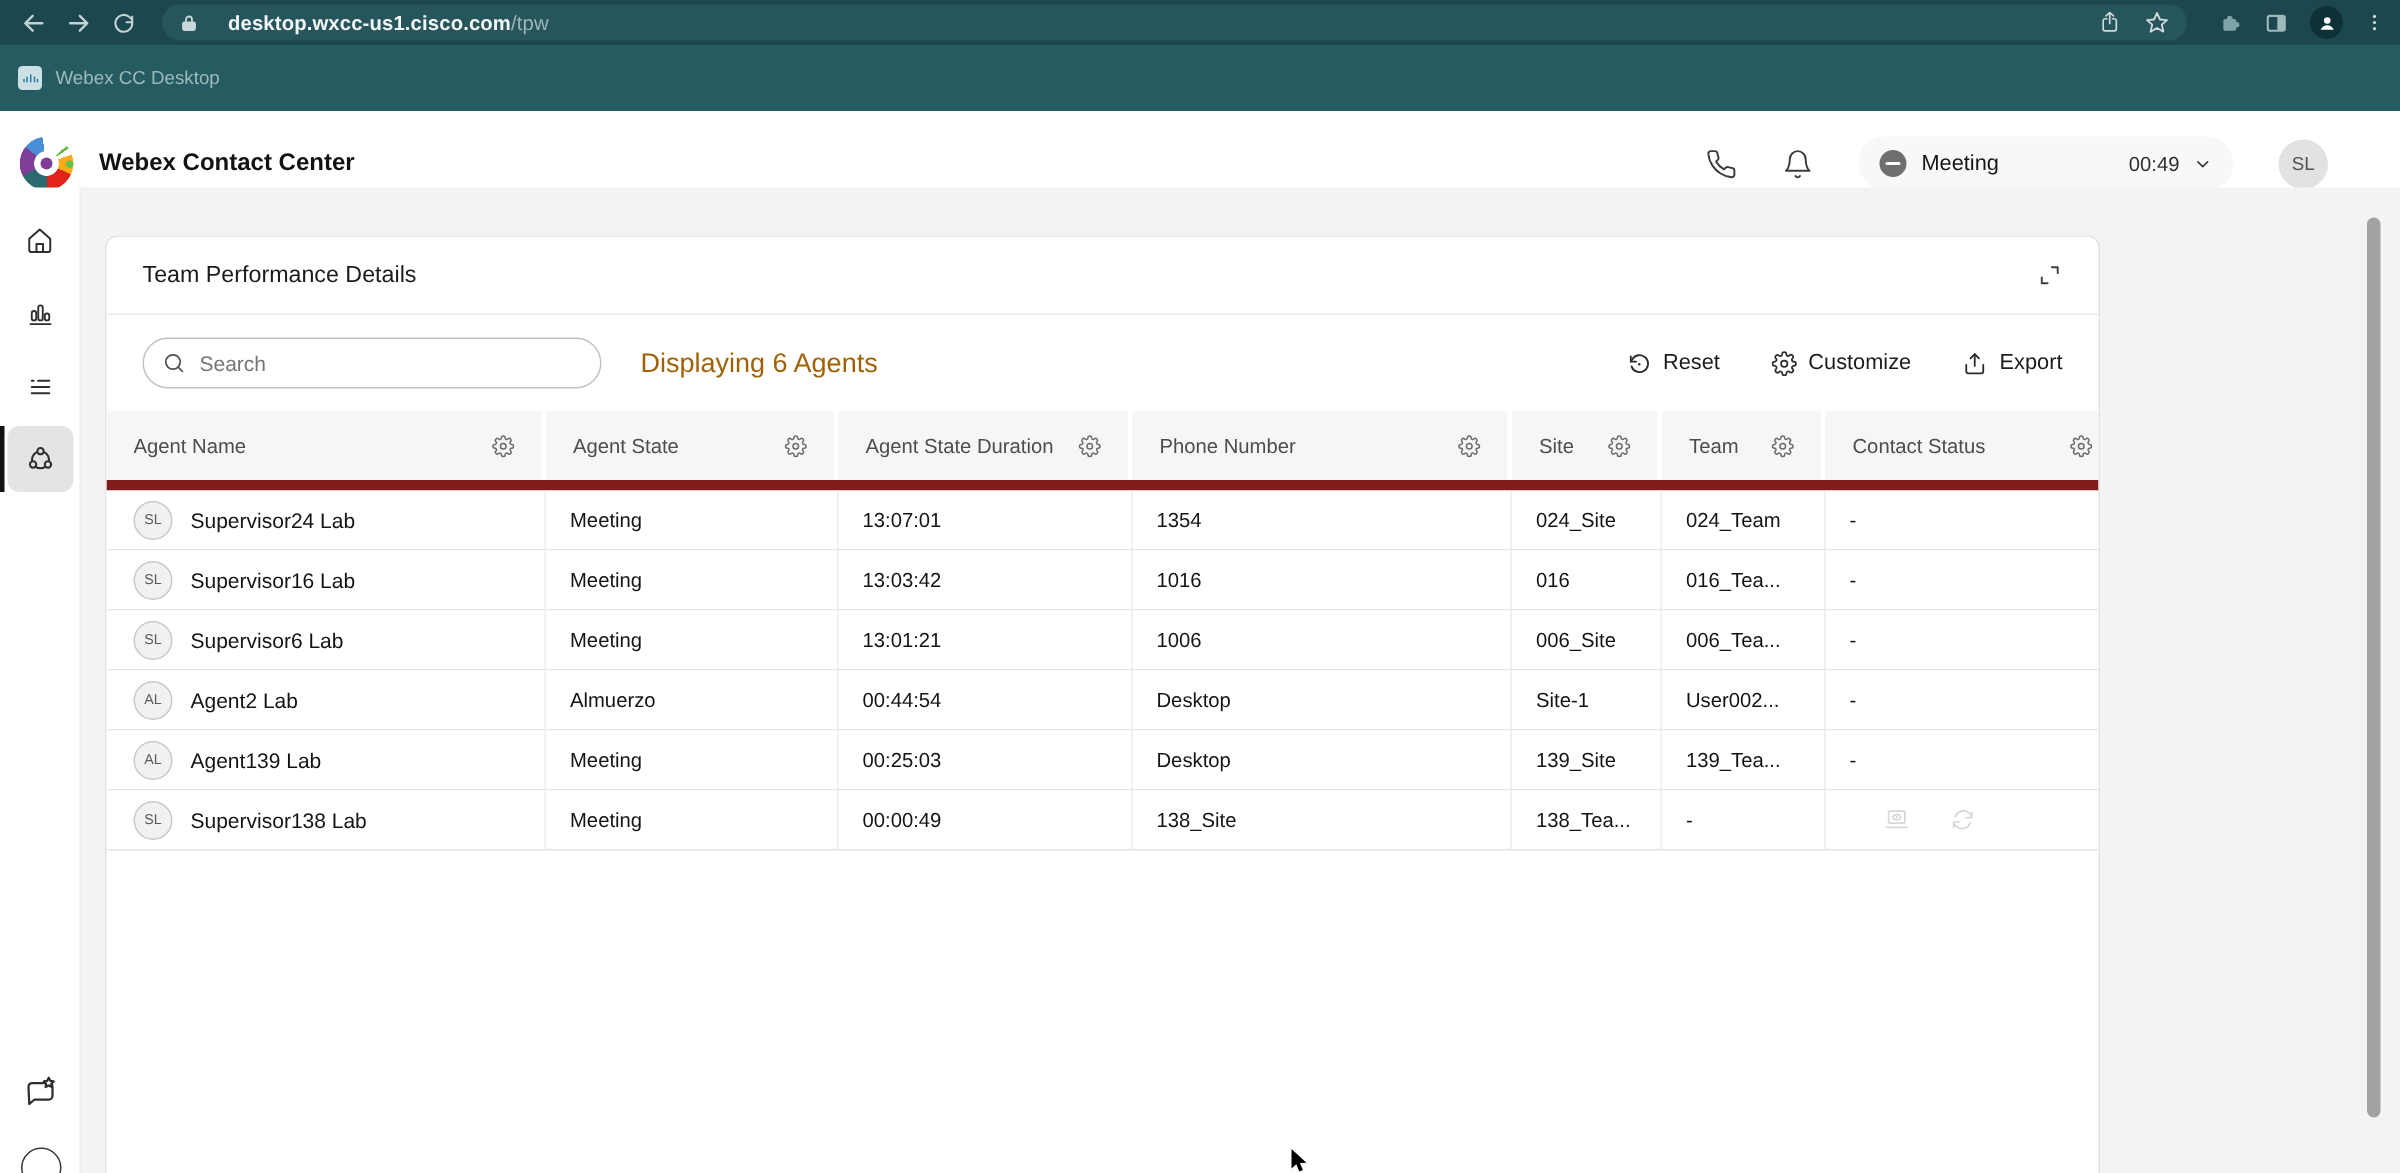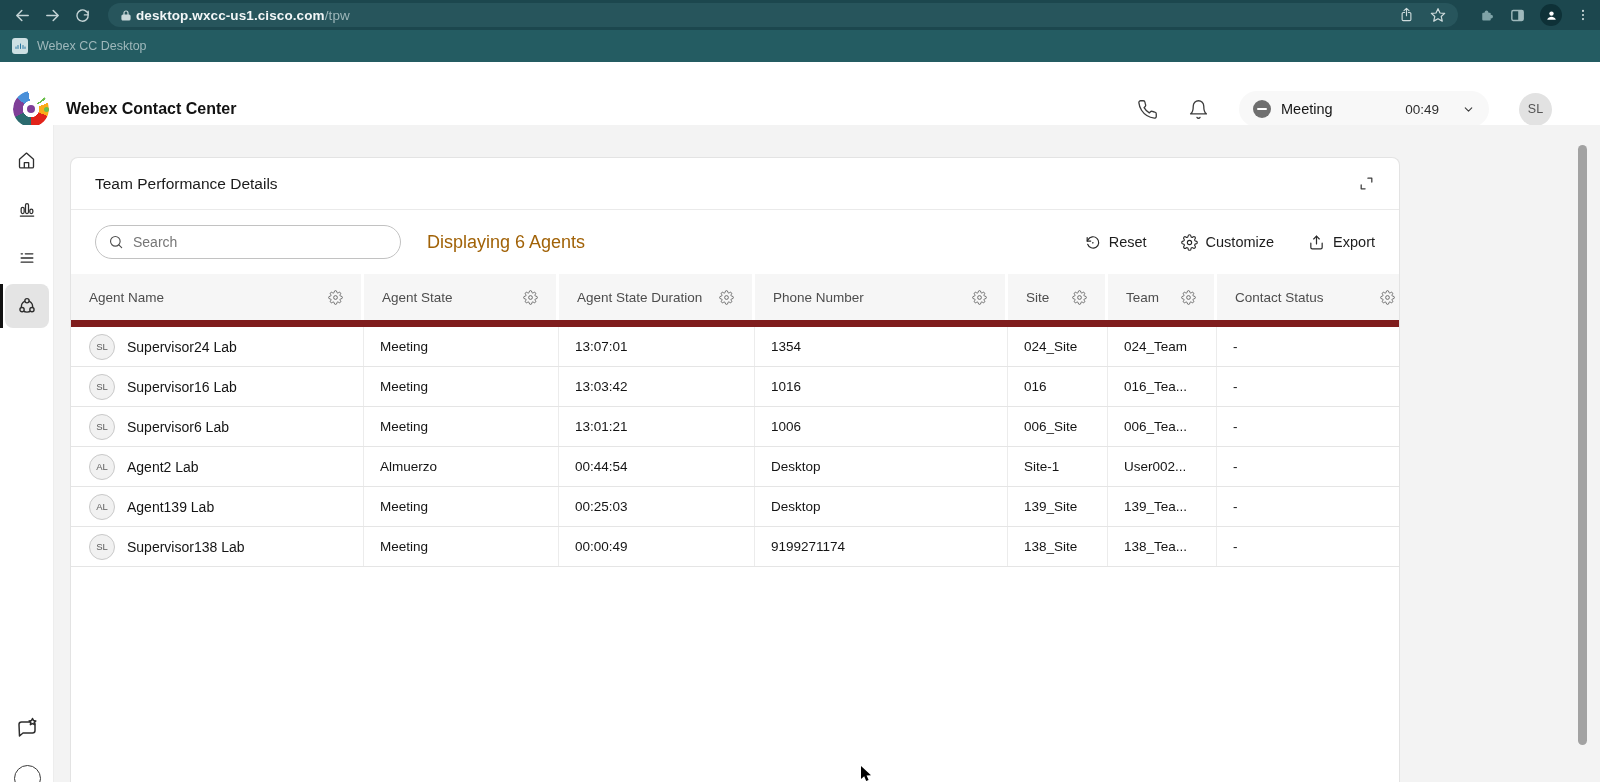--- a/index.html
+++ b/index.html
@@ -11,30 +11,30 @@
   svg { display:block; }
 
   
   .chrome-top {
     position:absolute; top:0; left:0; right:0; height:30px;
     background:#1c474e; display:flex; align-items:center; padding:0 10px; gap:6px;
   }
   .nav-btn { width:26px; height:26px; display:flex; align-items:center; justify-content:center; color:#c4d4d6; }
   .url-pill {
     height:24px; flex:0 0 auto; width:1350px; margin-left:8px;
-    background:#27555c; border-radius:12px; display:flex; align-items:center; padding:0 12px; gap:4px;
+    background:#27555c; border-radius:12px; display:flex; align-items:center; padding:0 12px; gap:20px;
   }
   .url-text { font-size:13.5px; color:#f2f6f7; font-weight:700; letter-spacing:.1px; }
   .url-path { color:#9db6b9; font-weight:400; }
   .url-right { margin-left:auto; display:flex; align-items:center; gap:16px; color:#cfdcdd; }
   .chrome-right { display:flex; align-items:center; gap:14px; margin-left:14px; color:#cfdcdd; }
   .profile-chip { width:22px; height:22px; border-radius:50%; background:#0e3137; display:flex; align-items:center; justify-content:center; }
 
   .bookmark-bar {
-    position:absolute; top:30px; left:0; right:0; height:32px;
+    position:absolute; top:30px; left:0; right:0; height:44px;
     background:#245c62; display:flex; align-items:center; padding:0 12px; gap:9px;
   }
   .favicon { width:16px; height:16px; border-radius:3px; background:#cde0e3; display:flex; align-items:center; justify-content:center; }
   .bookmark-label { font-size:12.5px; color:#9fb8bb; }
 
   
   .app-header {
     position:absolute; top:78px; left:0; right:0; height:63px; background:#fff;
     display:flex; align-items:center; padding:0 48px 0 10px; border-bottom:1px solid #efefef;
   }
@@ -50,21 +50,21 @@
   .app-title { font-size:16px; font-weight:700; color:#121212; }
   .header-right { margin-left:auto; display:flex; align-items:center; gap:30px; }
   .hdr-icon { color:#3c3c3c; display:flex; }
   .status-pill {
     width:250px; height:36px; background:#f8f8f8; border-radius:18px;
     display:flex; align-items:center; padding:0 14px; gap:10px; cursor:pointer;
   }
   .minus-circle { width:18px; height:18px; border-radius:50%; background:#6f6f6f; position:relative; flex:0 0 auto; }
   .minus-circle::after { content:""; position:absolute; left:4px; right:4px; top:8px; height:2.4px; background:#fff; border-radius:1px; }
   .status-label { font-size:14.5px; color:#161616; }
-  .status-right { margin-left:auto; display:flex; align-items:center; gap:23px; }
+  .status-right { margin-left:auto; display:flex; align-items:center; gap:9px; }
   .status-timer { font-size:13.5px; color:#2e2e2e; }
   .user-avatar {
     width:33px; height:33px; border-radius:50%; background:#e2e2e2;
     display:flex; align-items:center; justify-content:center; font-size:12.5px; color:#545454;
   }
 
   
   .sidebar {
     position:absolute; top:125px; left:0; bottom:0; width:54px; background:#fff;
     border-right:1px solid #ededed; display:flex; flex-direction:column; align-items:center;
@@ -583,21 +583,20 @@
 
   <div class="trow body-row">
     <div class="td td-name">
       <span class="row-avatar">
               <i>SL</i>
             </span>
       <span class="cell-name">Supervisor138 Lab</span>
     </div>
     <div class="td">Meeting</div>
     <div class="td">00:00:49</div>
-    <div class="td">9199271174</div>
     <div class="td">138_Site</div>
     <div class="td">138_Tea...</div>
     <div class="td">-</div>
     <div class="td td-actions">
       <span class="act-icon muted off">
         <svg width="19" height="17" viewBox="0 0 24 22" fill="none" stroke="currentColor" stroke-width="1.5" stroke-linecap="round" stroke-linejoin="round">
                 <rect x="5" y="3.5" width="14" height="10.5" rx="1.2"></rect>
                 <path d="M3 17.5h18"></path>
                 <path d="M8.3 8.8c1.1-1.7 2.4-2.5 3.7-2.5s2.6.8 3.7 2.5c-1.1 1.7-2.4 2.5-3.7 2.5s-2.6-.8-3.7-2.5z"></path>
                 <circle cx="12" cy="8.8" r="1" fill="currentColor" stroke="none"></circle>

